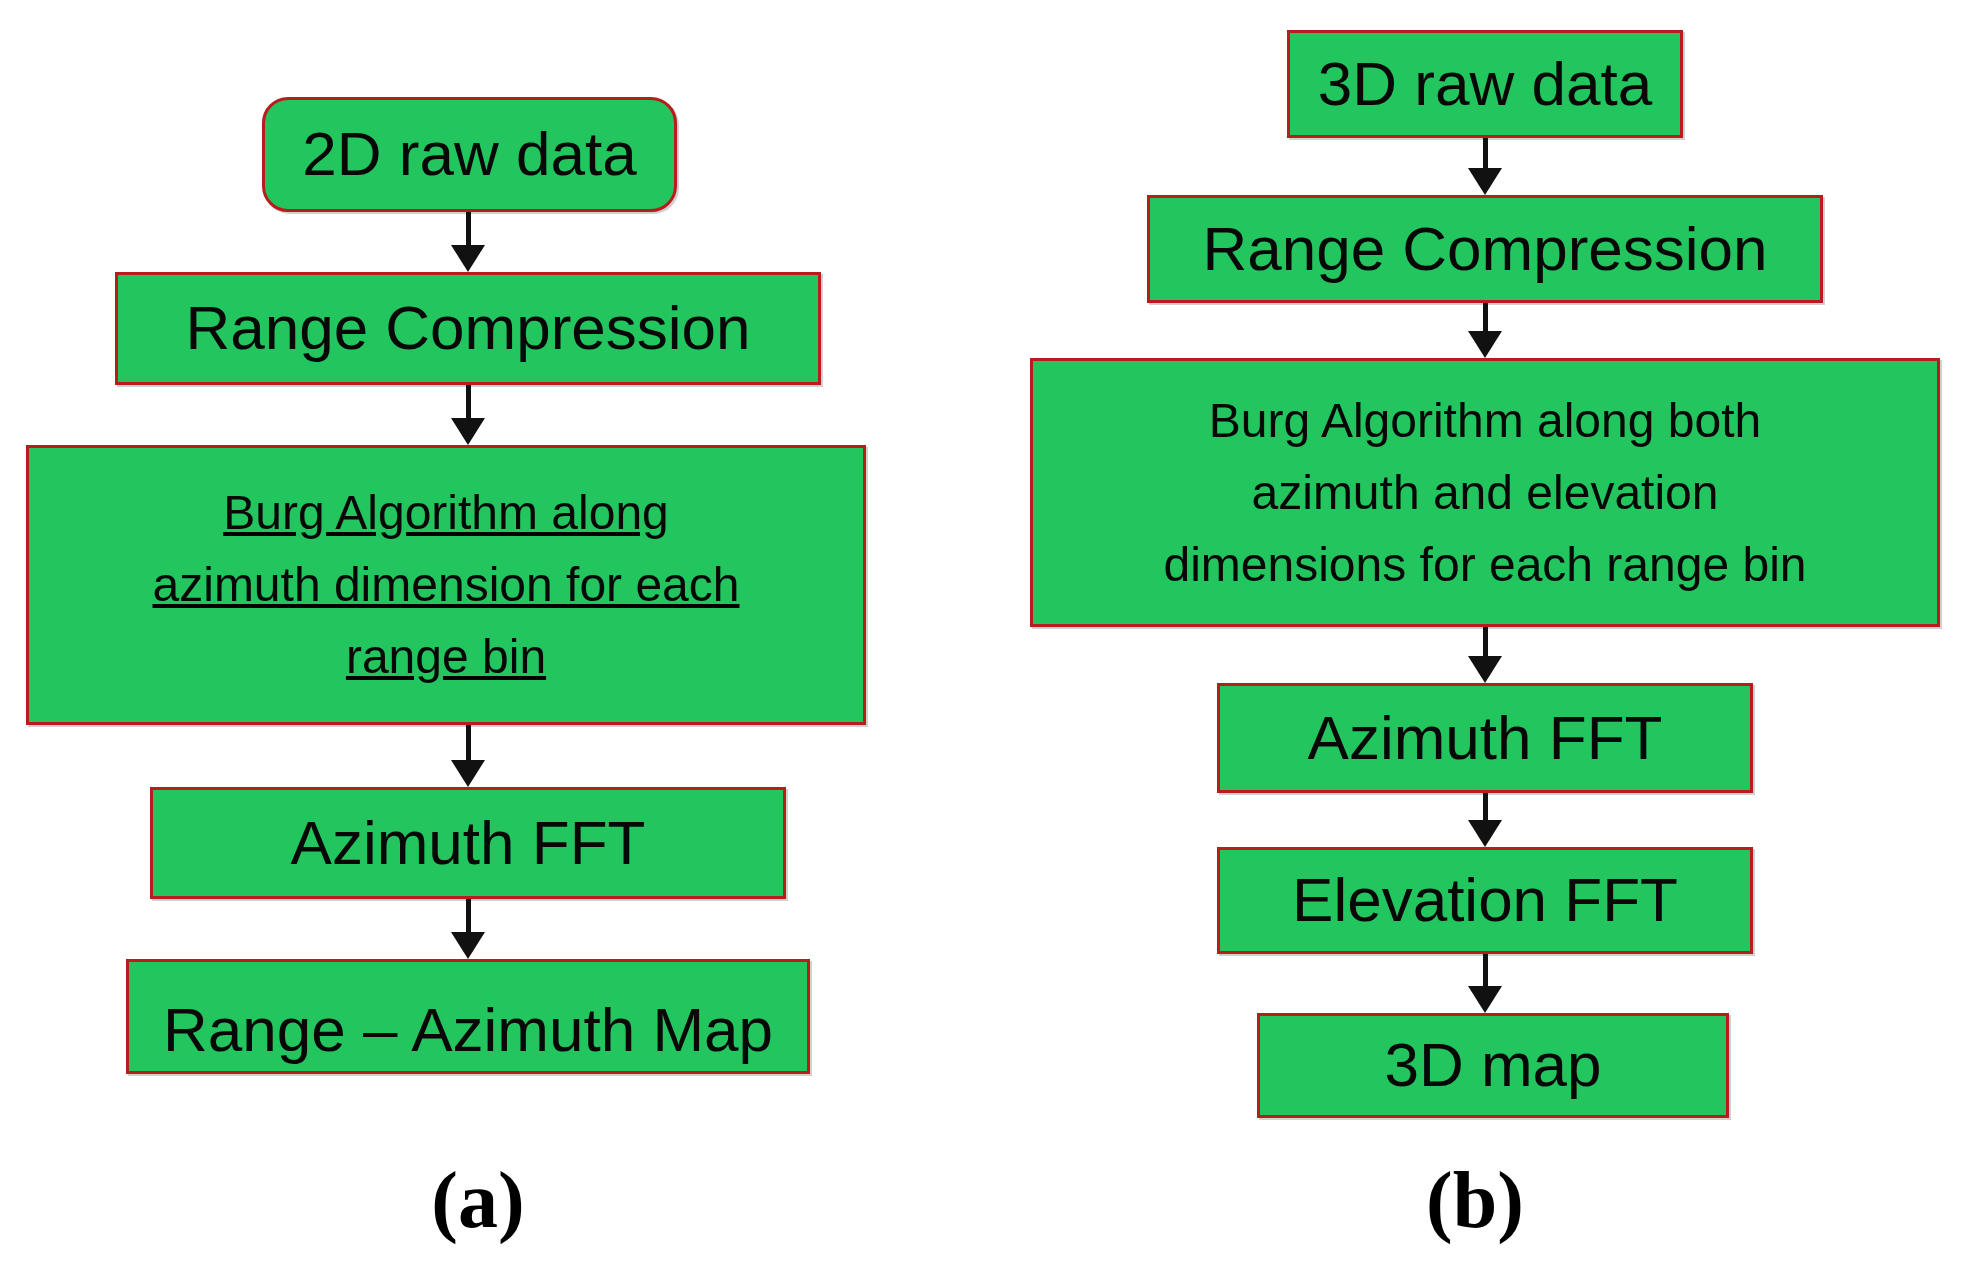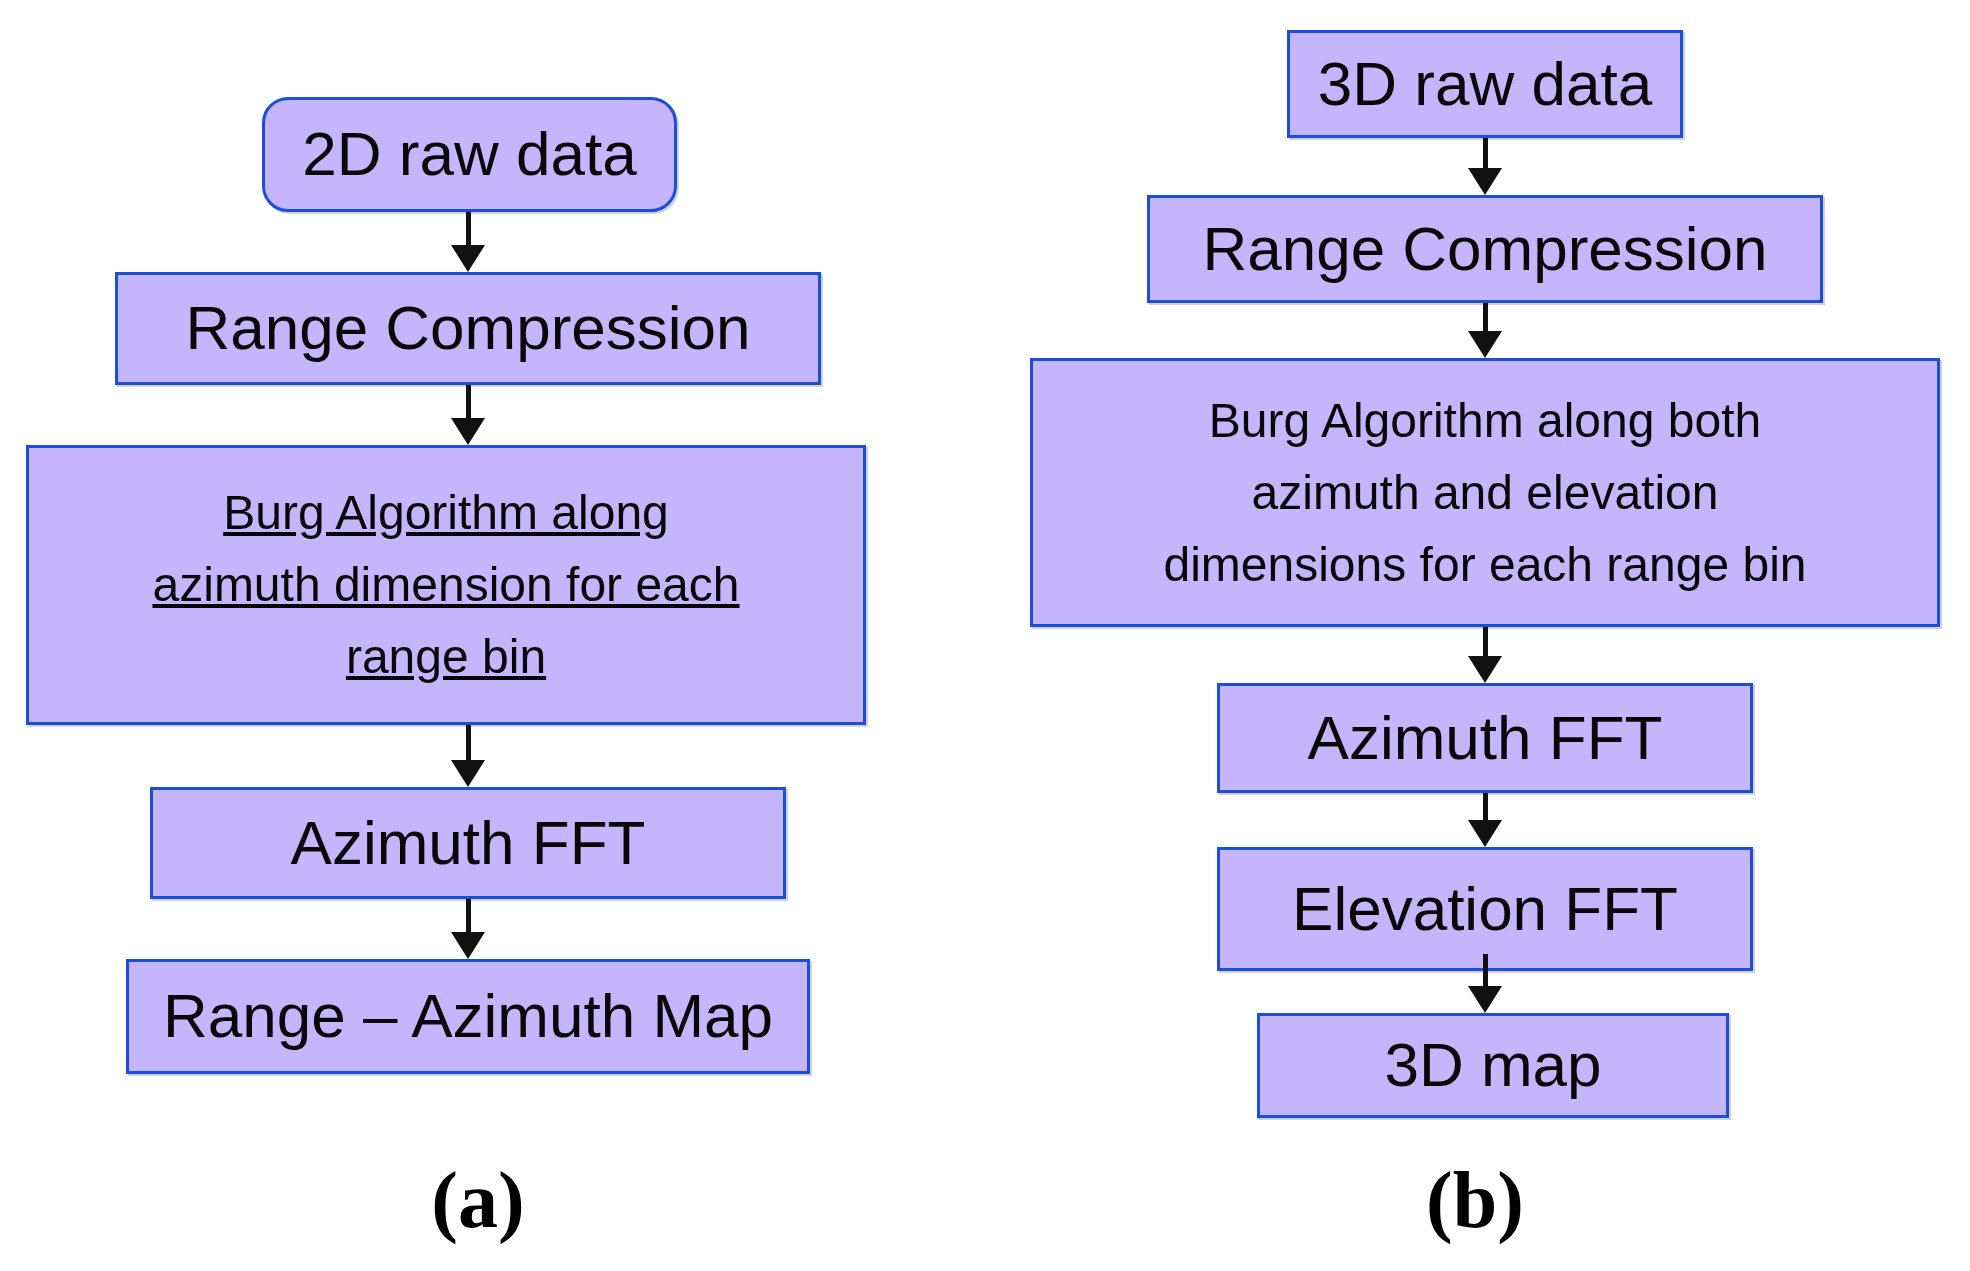--- a/index.html
+++ b/index.html
@@ -12,22 +12,22 @@
     width: 1970px;
     height: 1271px;
     background: #ffffff;
     font-family: "Liberation Sans", sans-serif;
     color: #000000;
     overflow: hidden;
   }
   .flow-box {
     position: absolute;
     box-sizing: border-box;
-    background: #c4b5fd;
-    border: 3px solid #1d4ed8;
+    background: #22c55e;
+    border: 3px solid #b91c1c;
     box-shadow: 2px 2px 0 rgba(0,0,0,0.18);
     display: flex;
     align-items: center;
     justify-content: center;
     text-align: center;
   }
   .box-label {
     display: block;
     white-space: pre-line;
     font-size: 62px;
@@ -68,33 +68,33 @@
     font-size: 80px;
     color: #000000;
     white-space: nowrap;
   }
 
   
   #a-box-raw        { left: 262px;  top: 97px;   width: 415px; height: 115px; border-radius: 26px; }
   #a-box-rc         { left: 115px;  top: 272px;  width: 706px; height: 113px; }
   #a-box-burg       { left: 26px;   top: 445px;  width: 840px; height: 280px; text-decoration: underline; }
   #a-box-fft        { left: 150px;  top: 787px;  width: 636px; height: 112px; }
-  #a-box-out        { left: 126px;  top: 959px;  width: 684px; height: 115px; }
+  #a-box-out        { left: 126px;  top: 959px;  width: 684px; height: 115px; align-items: flex-end; }
   #a-arrow-1 { left: 451px; top: 212px; height: 60px; }
   #a-arrow-2 { left: 451px; top: 385px; height: 60px; }
   #a-arrow-3 { left: 451px; top: 725px; height: 62px; }
   #a-arrow-4 { left: 451px; top: 899px; height: 60px; }
   #a-caption { left: 478px; top: 1155px; }
 
   
   #b-box-raw        { left: 1287px; top: 30px;   width: 396px; height: 108px; }
   #b-box-rc         { left: 1147px; top: 195px;  width: 676px; height: 108px; }
   #b-box-burg       { left: 1030px; top: 358px;  width: 910px; height: 269px; }
   #b-box-afft       { left: 1217px; top: 683px;  width: 536px; height: 110px; }
-  #b-box-efft       { left: 1217px; top: 847px;  width: 536px; height: 124px; }
+  #b-box-efft       { left: 1217px; top: 847px;  width: 536px; height: 107px; }
   #b-box-out        { left: 1257px; top: 1013px; width: 472px; height: 105px; }
   #b-arrow-1 { left: 1468px; top: 138px; height: 57px; }
   #b-arrow-2 { left: 1468px; top: 303px; height: 55px; }
   #b-arrow-3 { left: 1468px; top: 627px; height: 56px; }
   #b-arrow-4 { left: 1468px; top: 793px; height: 54px; }
   #b-arrow-5 { left: 1468px; top: 954px; height: 59px; }
   #b-caption { left: 1475px; top: 1155px; }
 </style>
 </head>
 <body>

